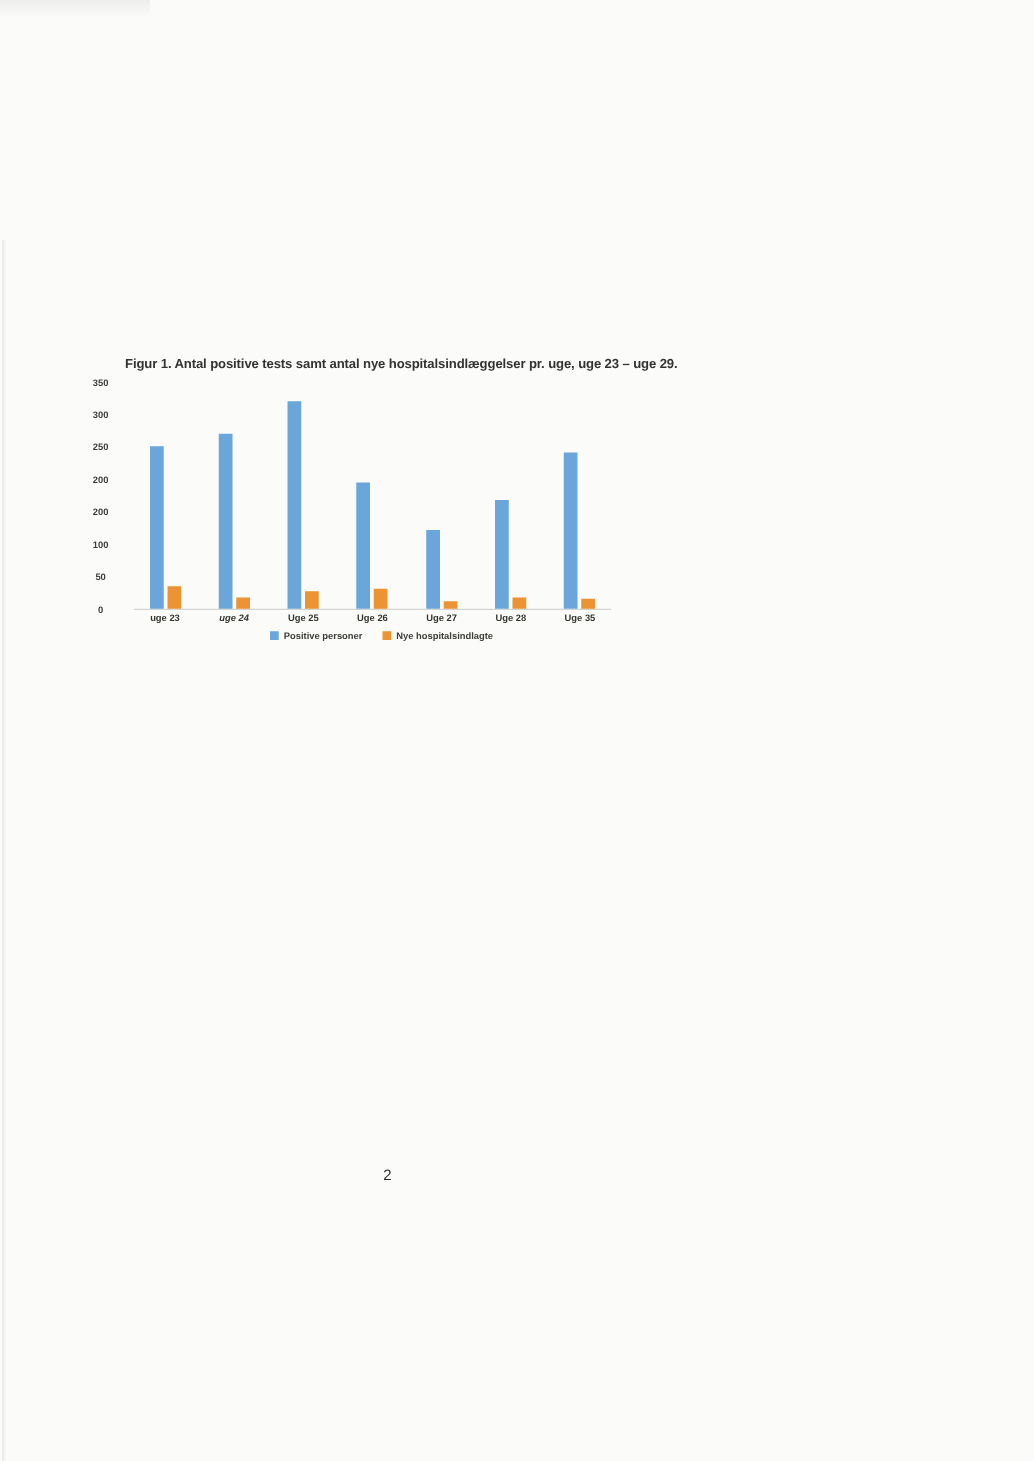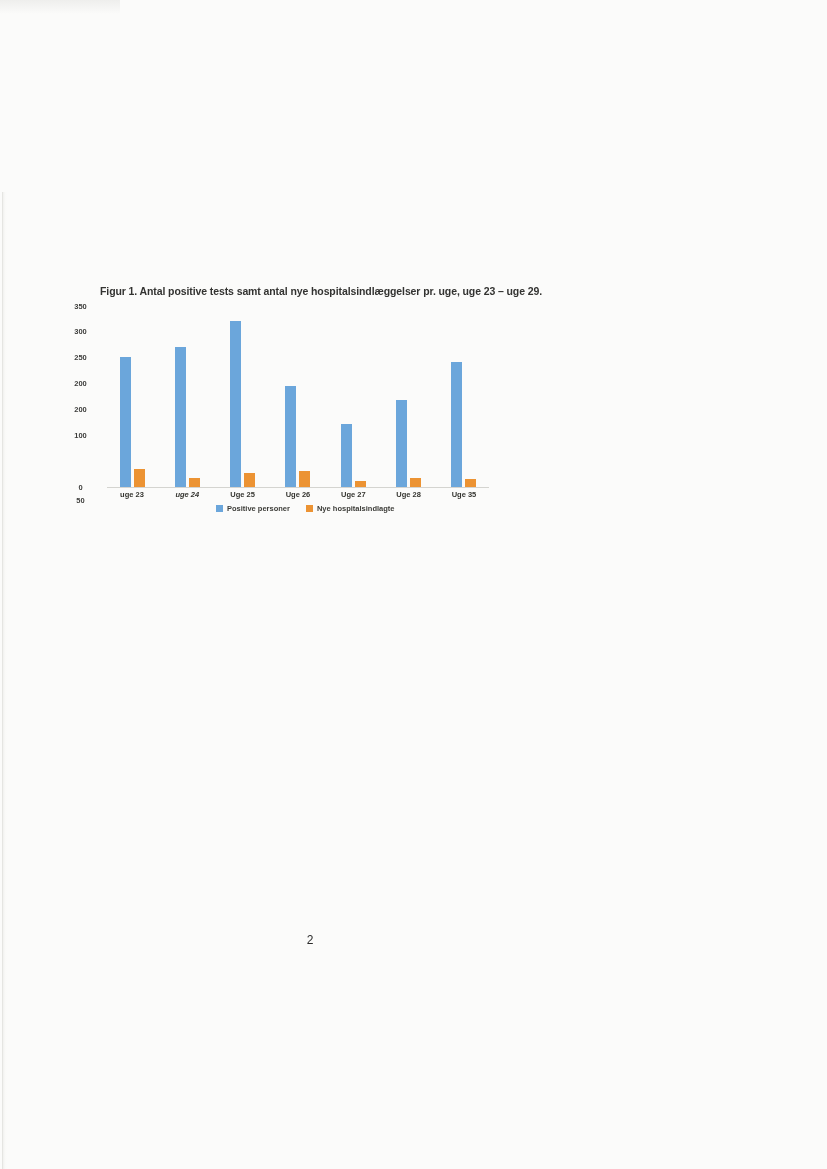--- a/index.html
+++ b/index.html
@@ -72,21 +72,21 @@
 
   <div id="chart-layer">
     <div class="axis-baseline"></div>
 
   <div class="ytick" style="left: 58px; top: 301.5px;">350</div>
       <div class="ytick" style="left: 58px; top: 327.429px;">300</div>
       <div class="ytick" style="left: 58px; top: 353.357px;">250</div>
       <div class="ytick" style="left: 58px; top: 379.286px;">200</div>
       <div class="ytick" style="left: 58px; top: 405.214px;">200</div>
       <div class="ytick" style="left: 58px; top: 431.143px;">100</div>
-      <div class="ytick" style="left: 58px; top: 457.071px; margin-top: 39px;">50</div>
+      <div class="ytick" style="left: 58px; top: 457.071px;">50</div>
       <div class="ytick" style="left: 58px; top: 483px;">0</div>
       <div class="bar" style="left: 119.5px; top: 357.339px; width: 11px; height: 130.161px; background: rgb(107, 166, 219);"></div>
       <div class="bar" style="left: 133.5px; top: 469.35px; width: 11px; height: 18.15px; background: rgb(236, 147, 51);"></div>
       <div class="xlabel" style="left: 108px; top: 489.5px;">uge 23</div>
       <div class="bar" style="left: 174.83px; top: 347.486px; width: 11px; height: 140.014px; background: rgb(107, 166, 219);"></div>
       <div class="bar" style="left: 188.83px; top: 478.166px; width: 11px; height: 9.33429px; background: rgb(236, 147, 51);"></div>
       <div class="xlabel" style="left: 163.33px; top: 489.5px; font-style: italic;">uge 24</div>
       <div class="bar" style="left: 230.16px; top: 321.039px; width: 11px; height: 166.461px; background: rgb(107, 166, 219);"></div>
       <div class="bar" style="left: 244.16px; top: 472.98px; width: 11px; height: 14.52px; background: rgb(236, 147, 51);"></div>
       <div class="xlabel" style="left: 218.66px; top: 489.5px;">Uge 25</div>

